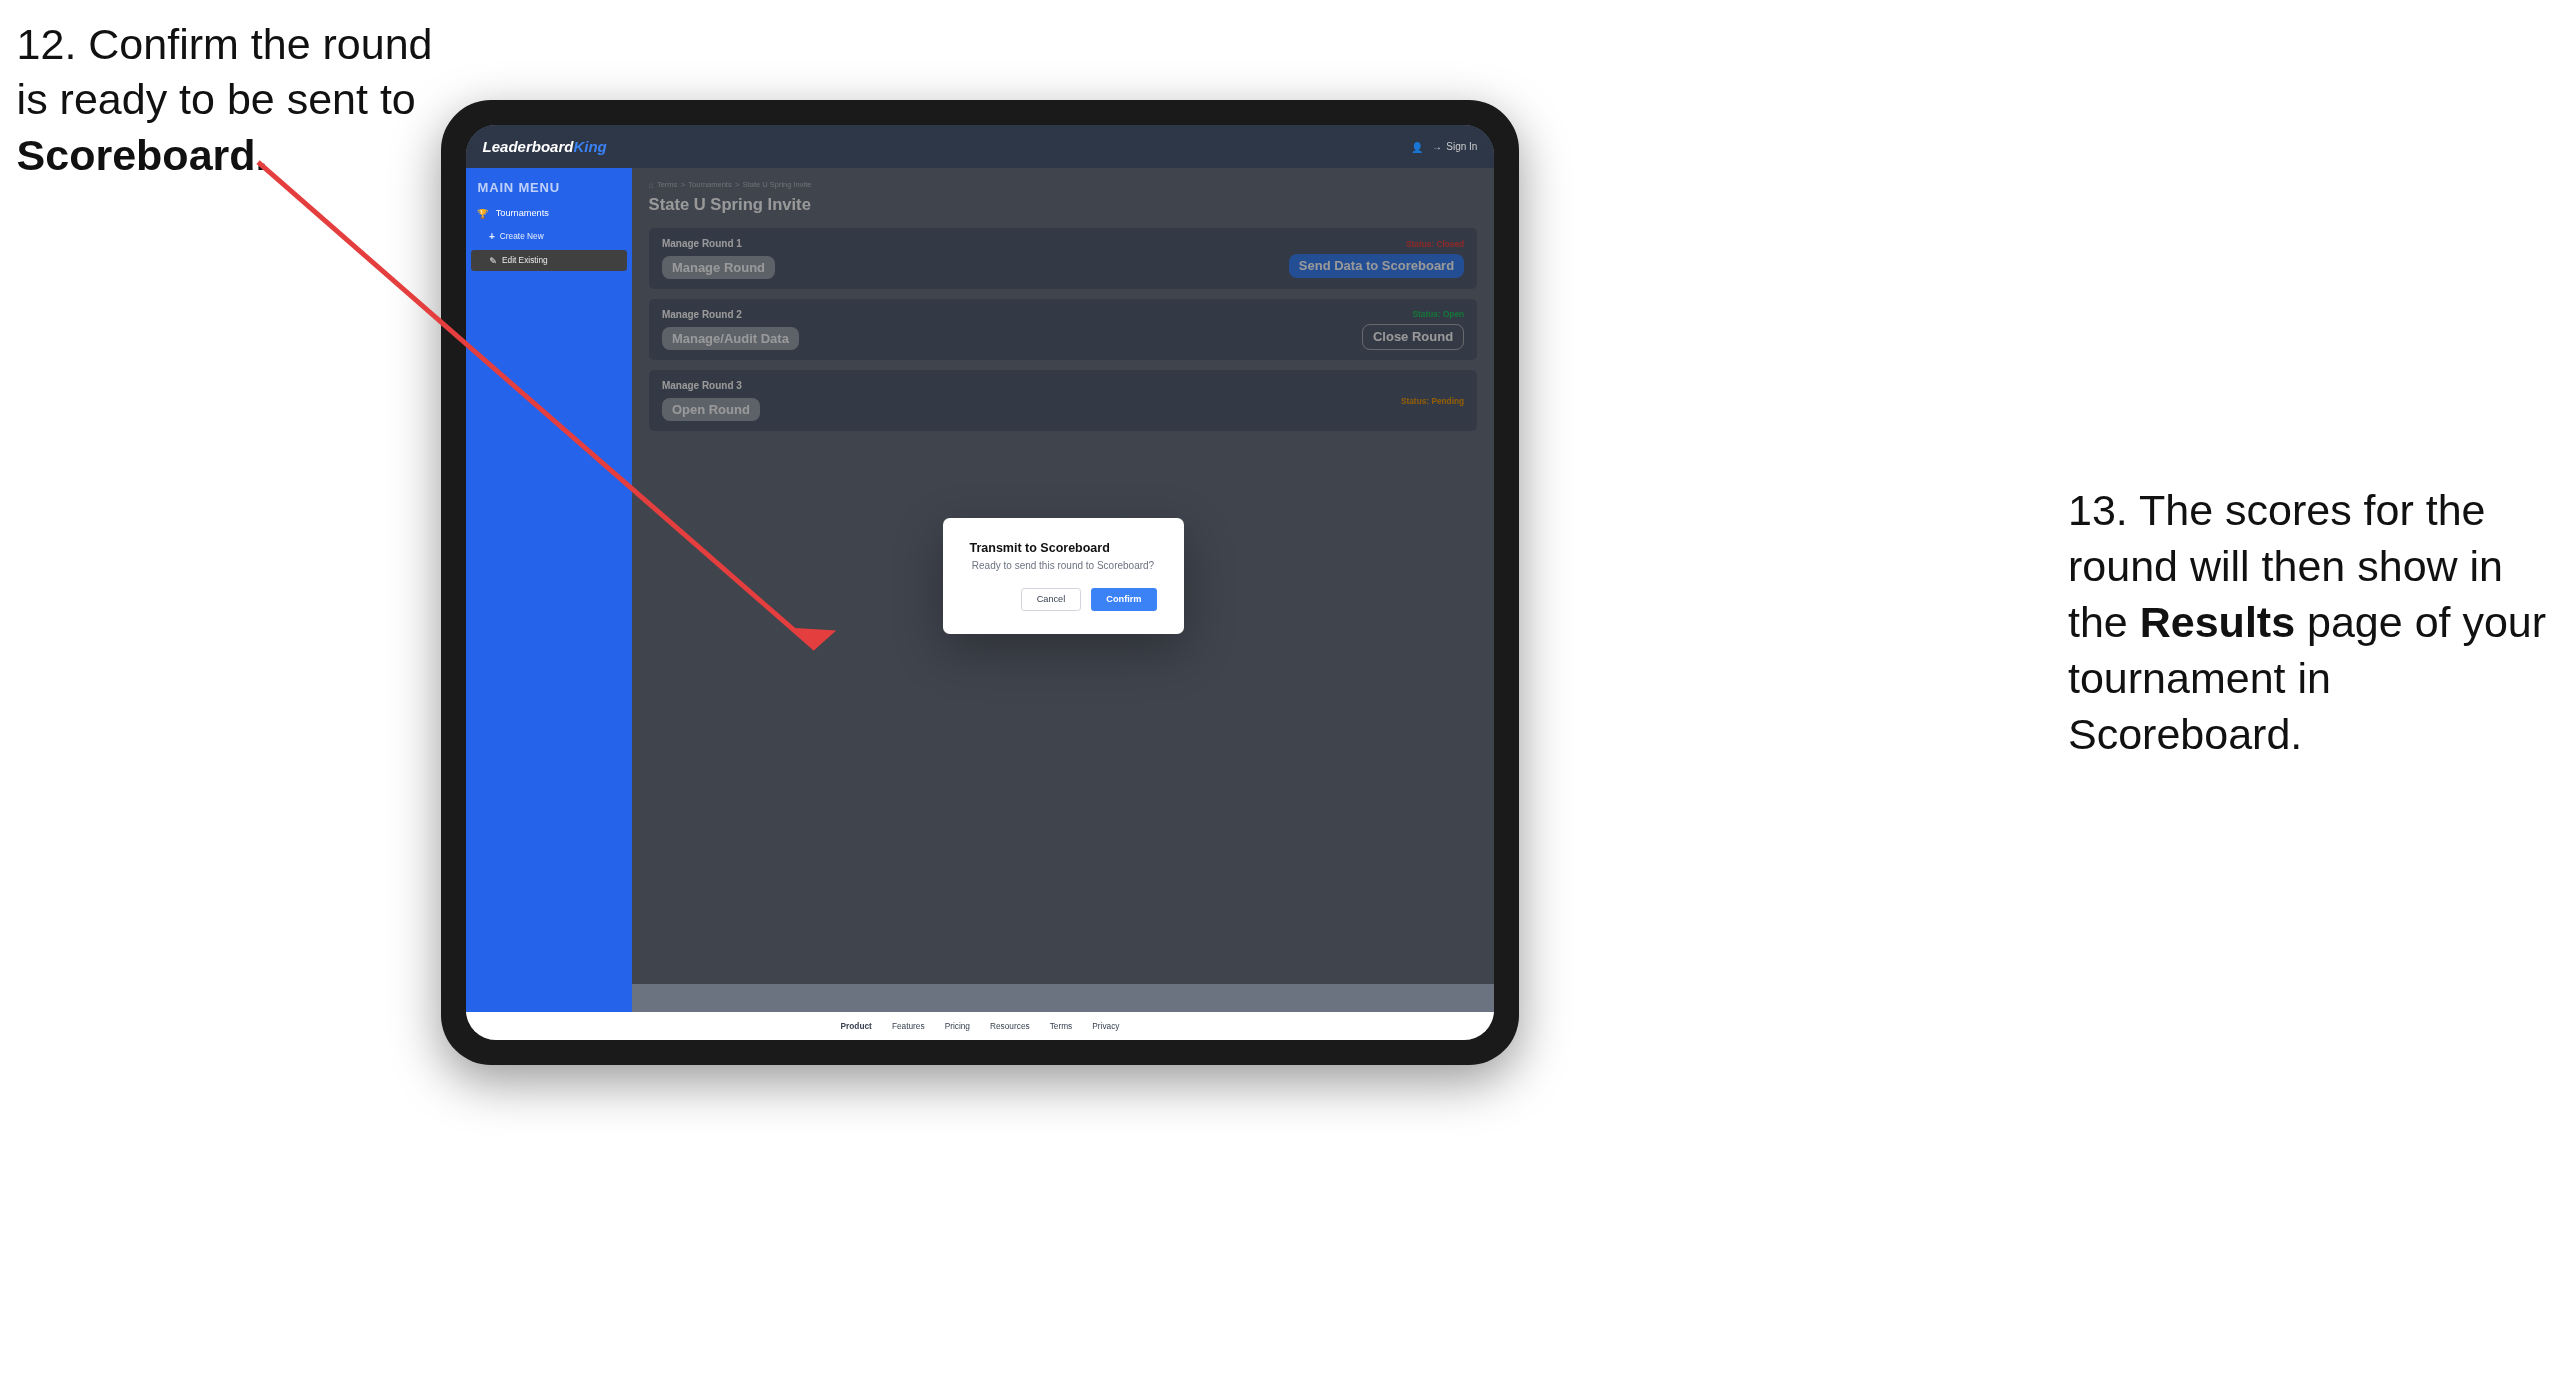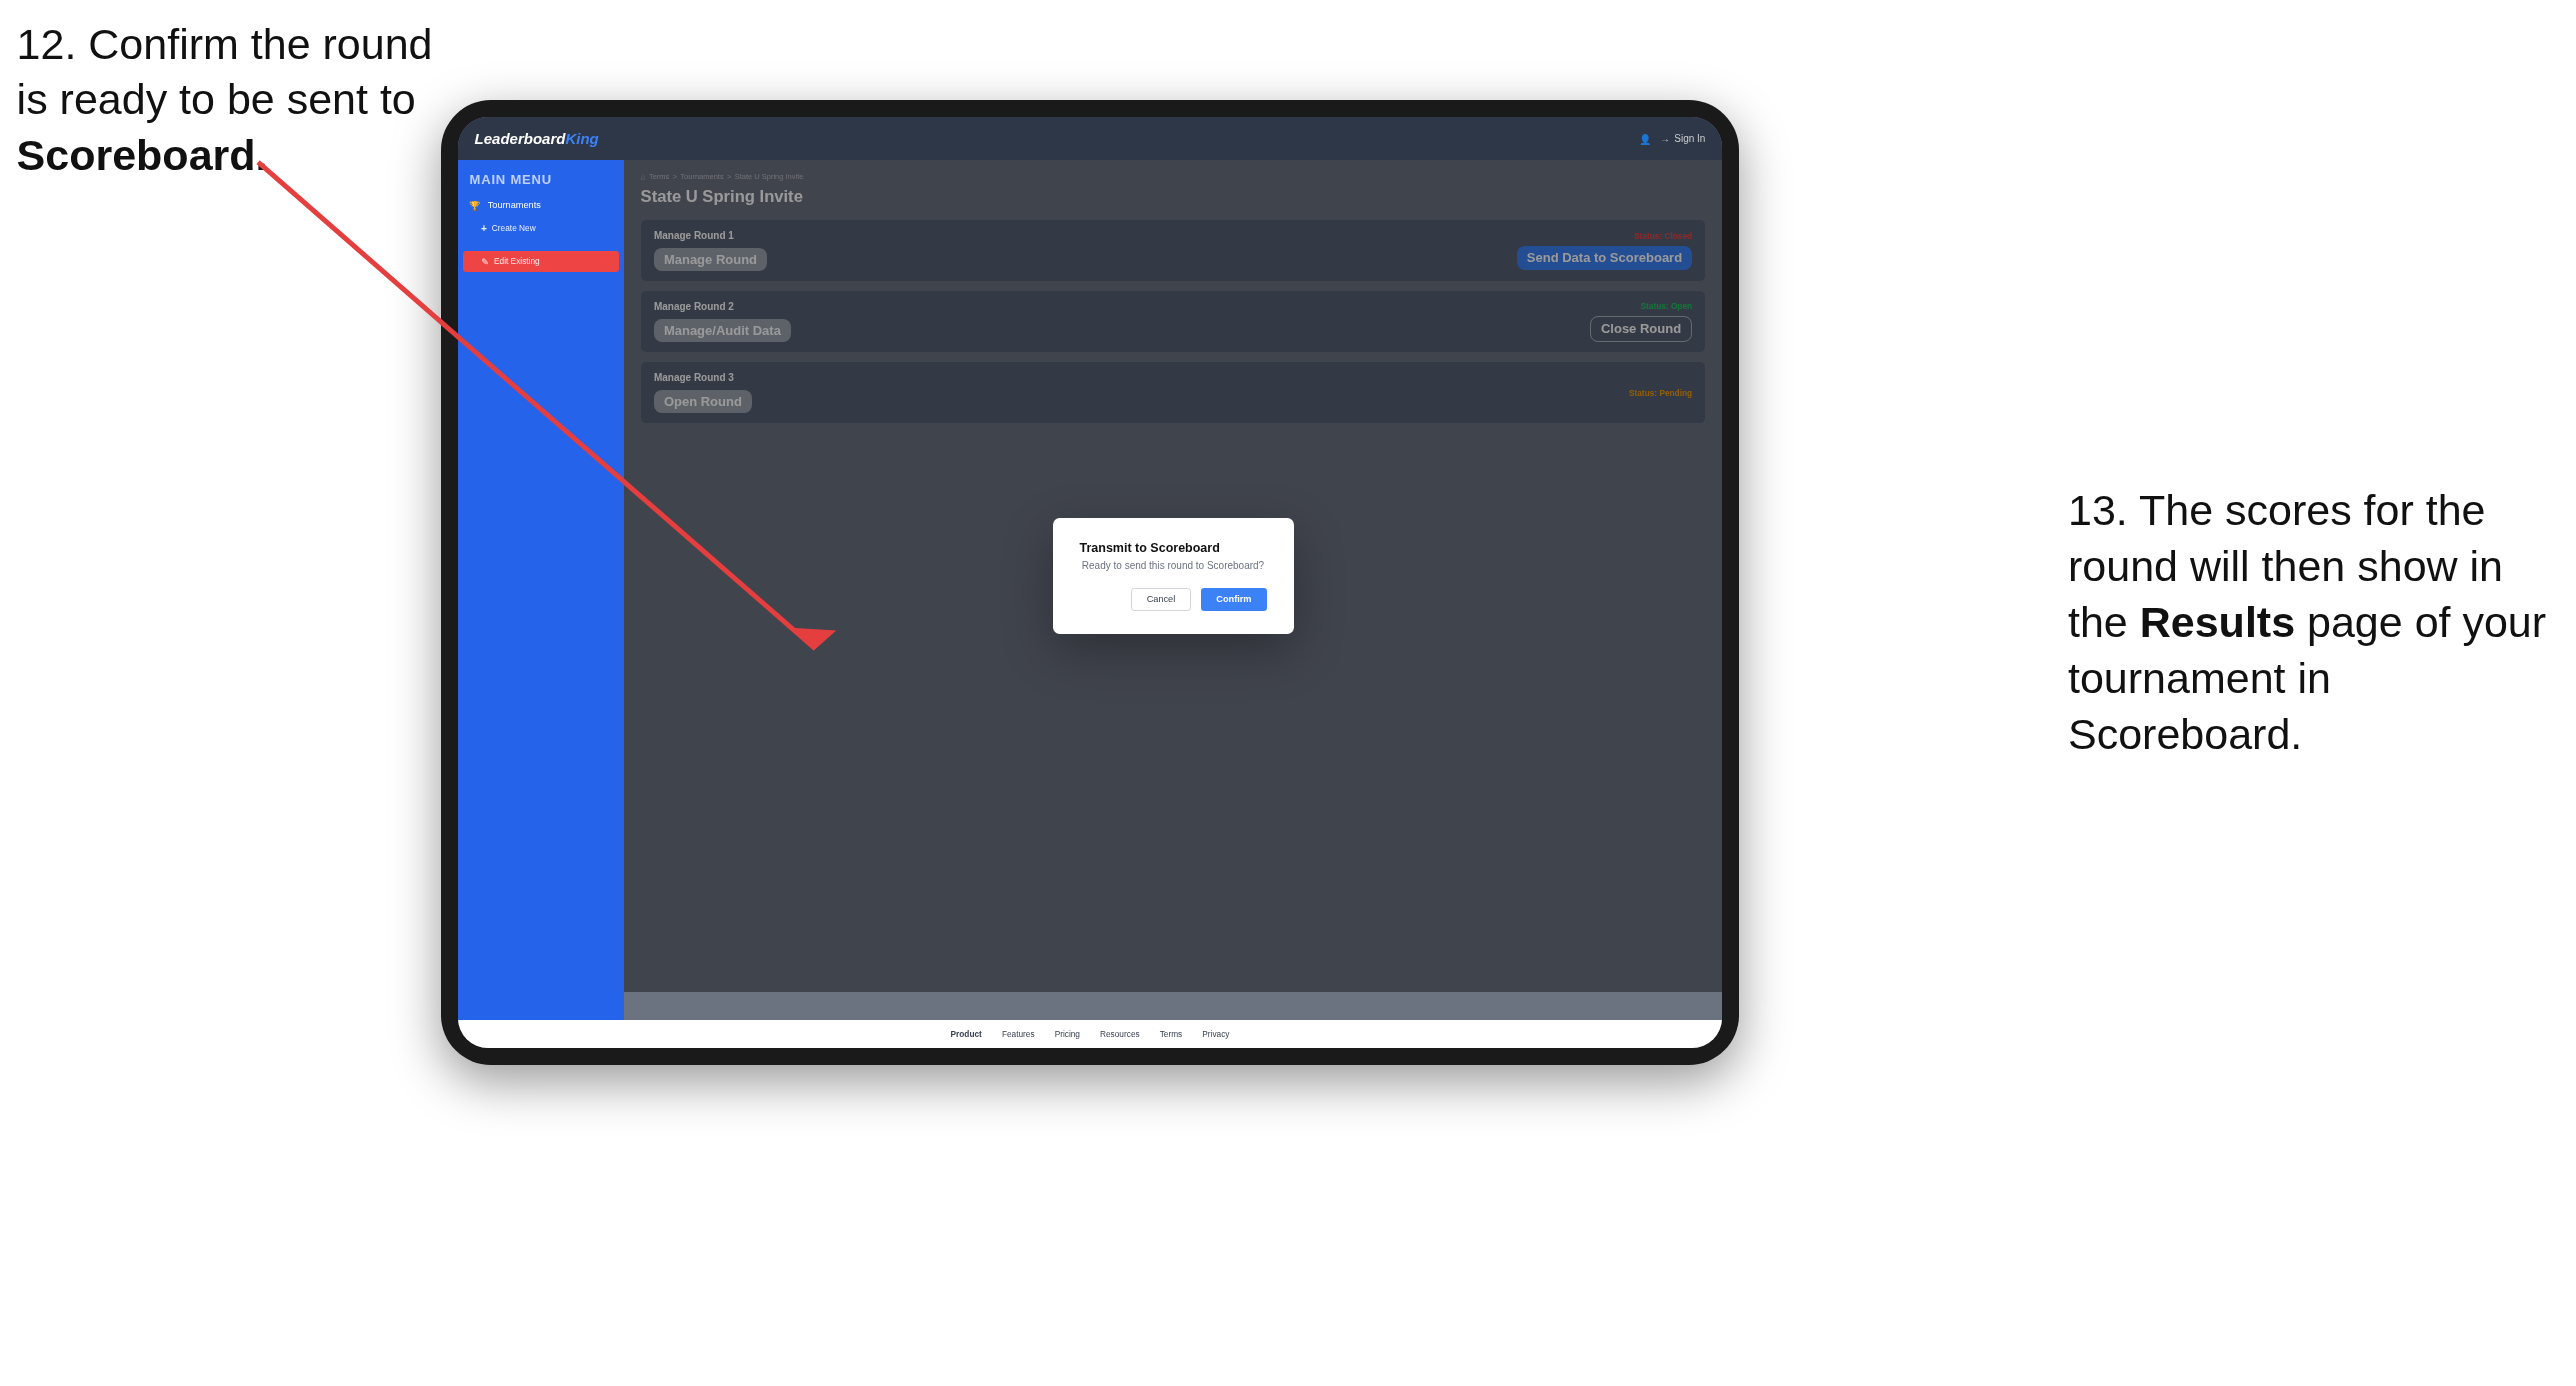--- a/index.html
+++ b/index.html
@@ -52,26 +52,26 @@
       height: 100%;
       pointer-events: none;
       z-index: 20;
     }
 
     
     .tablet {
       position: absolute;
       top: 100px;
       left: 441px;
-      width: 1298px;
+      width: 1078px;
       height: 965px;
       background: #1a1a1a;
       border-radius: 50px;
       box-shadow: 0 16.6px 50px rgba(0,0,0,0.4);
-      padding: 17px;
+      padding: 25px;
       z-index: 5;
     }
 
     .tablet-screen {
       width: 100%;
       height: 100%;
       background: #6b7280;
       border-radius: 30px;
       overflow: hidden;
       display: flex;
@@ -159,23 +159,23 @@
       display: flex;
       align-items: center;
       gap: 5px;
       padding: 5px 11.6px 5px 23px;
       color: rgba(255,255,255,0.9);
       font-size: 8.3px;
       cursor: pointer;
     }
 
     .sidebar-sub-item.active-sub {
-      background: #ef4444;
+      background: #404040;
       border-radius: 3.3px;
-      margin: 12px 5px;
+      margin: 3px 5px;
       padding: 5px 8.3px 5px 18.3px;
     }
 
     
     .content-area {
       flex: 1;
       background: #6b7280;
       padding: 11.6px 16.6px;
       overflow: auto;
       position: relative;

